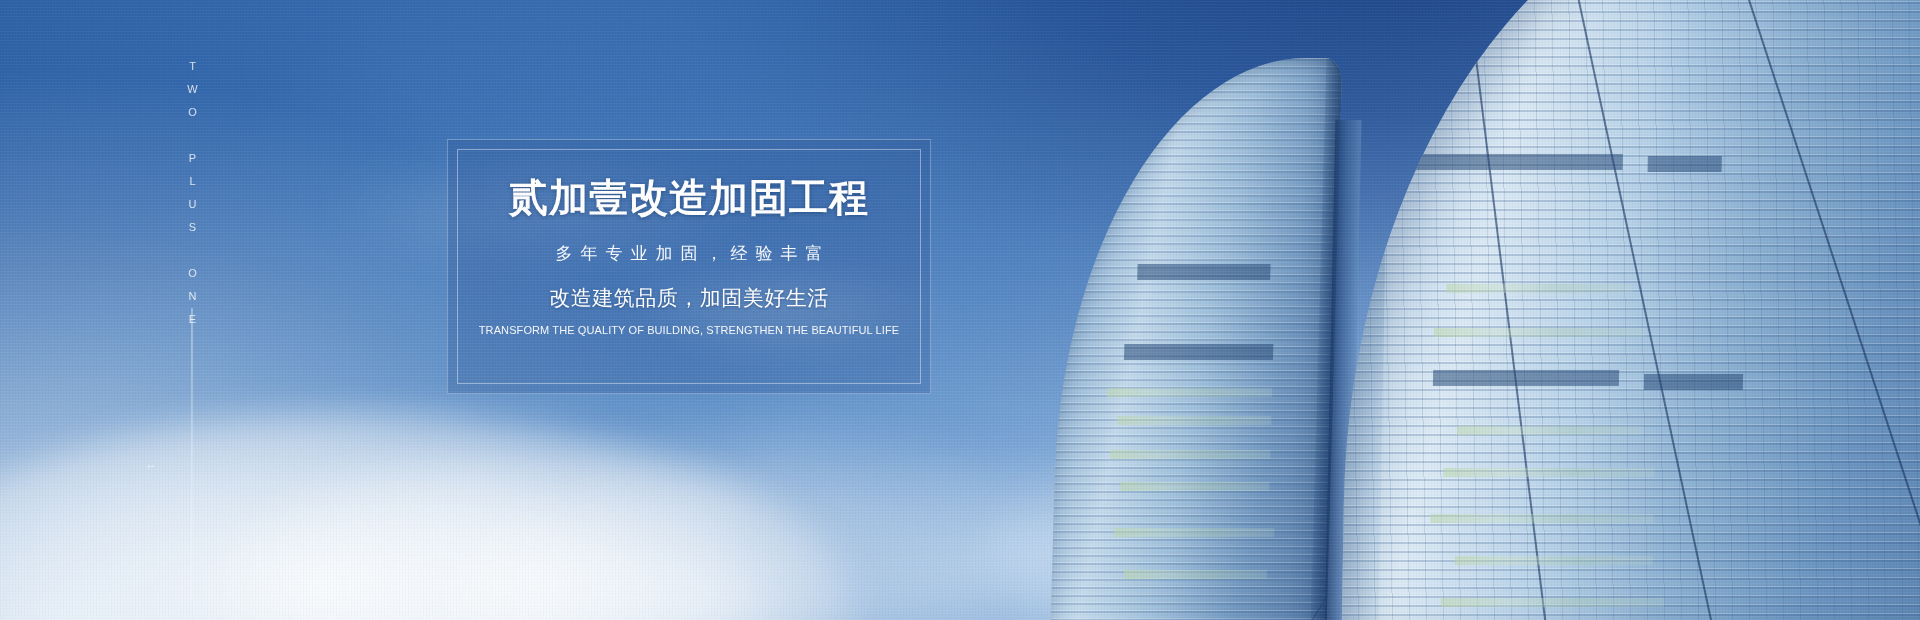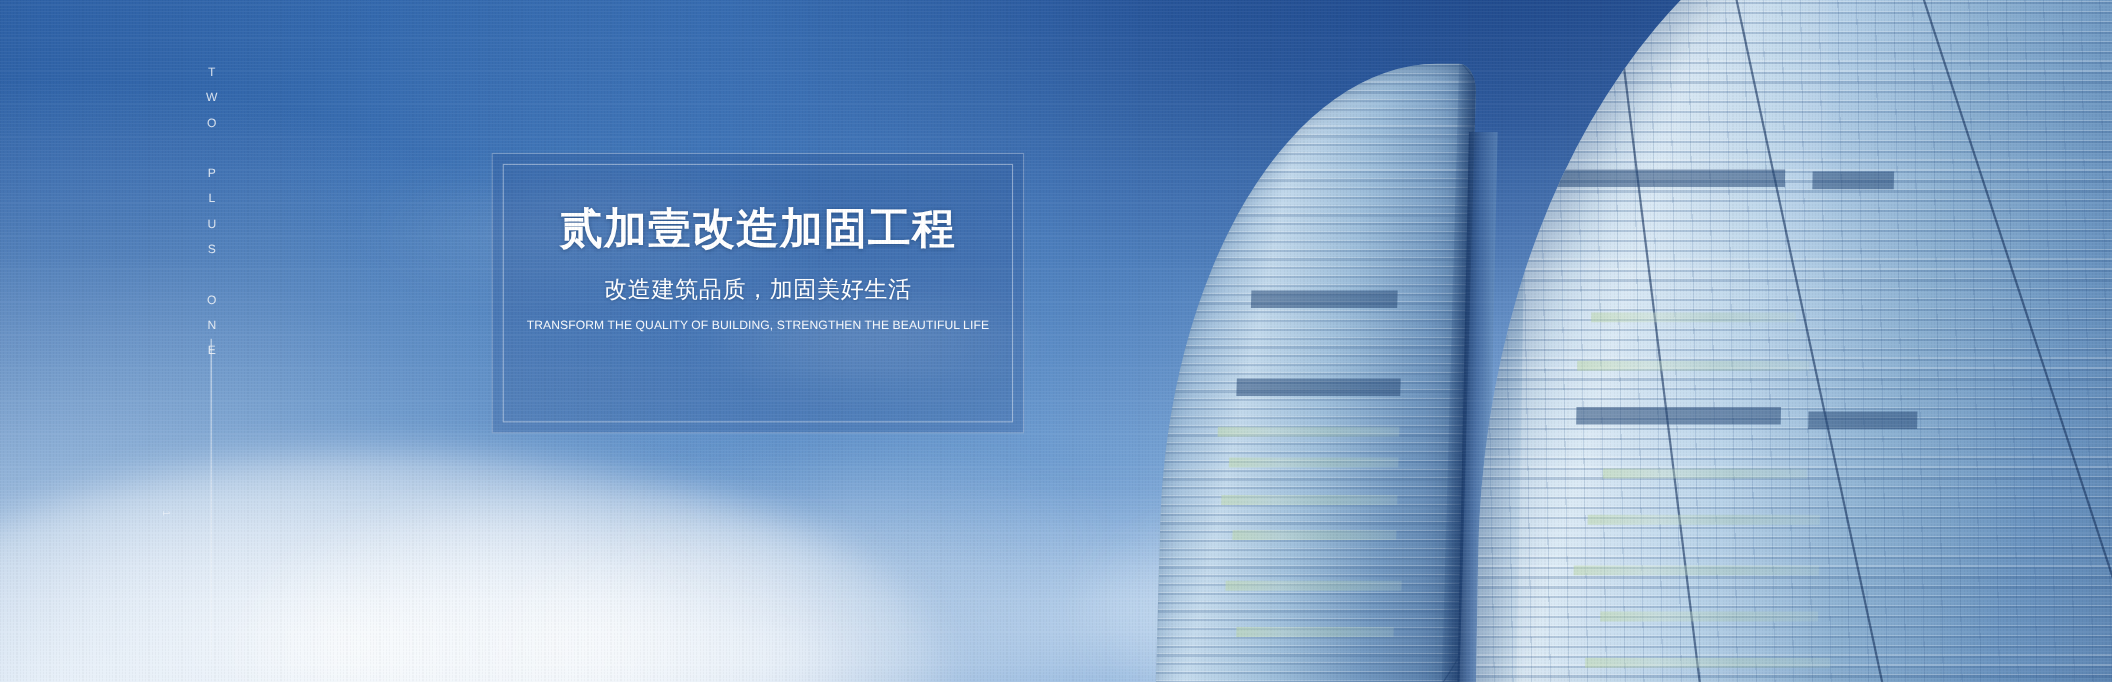--- a/index.html
+++ b/index.html
@@ -261,21 +261,21 @@
     border:1px solid rgba(255,255,255,0.30);
   }
   .card-inner-border {
     position:absolute;
     left:9px; top:9px; right:9px; bottom:9px;
     border:1px solid rgba(255,255,255,0.42);
     pointer-events:none;
   }
   .card-content {
     position:absolute;
-    left:0; top:11px; width:100%; height:100%;
+    left:0; top:0; width:100%; height:100%;
     display:flex;
     flex-direction:column;
     align-items:center;
     justify-content:flex-start;
     padding-top:38px;
   }
   .headline {
     font-size:39px;
     font-weight:bold;
     color:#ffffff;
@@ -385,19 +385,20 @@
   <div class="brand-rail">
     <div class="brand-text">TWO PLUS ONE</div>
     <div class="brand-line"></div>
     <div class="brand-tick">1</div>
   </div>
 
   <div class="card">
     <div class="card-inner-border"></div>
     <div class="card-content">
       <div class="headline">贰加壹改造加固工程</div>
+      <div class="subline">多年专业加固，经验丰富</div>
       <div class="tagline">改造建筑品质，加固美好生活</div>
       <div class="engline">TRANSFORM THE QUALITY OF BUILDING, STRENGTHEN THE BEAUTIFUL LIFE</div>
     </div>
   </div>
 
   <div class="grain"></div>
 </div>
 
 </body></html>

